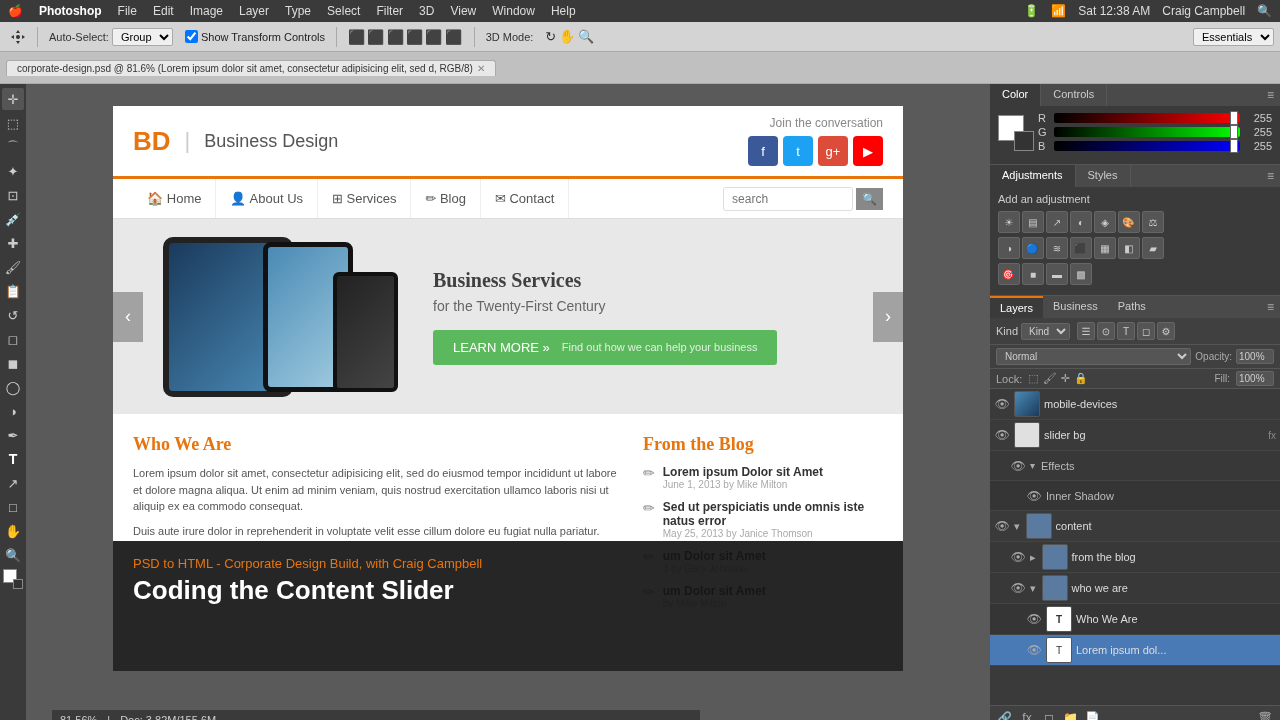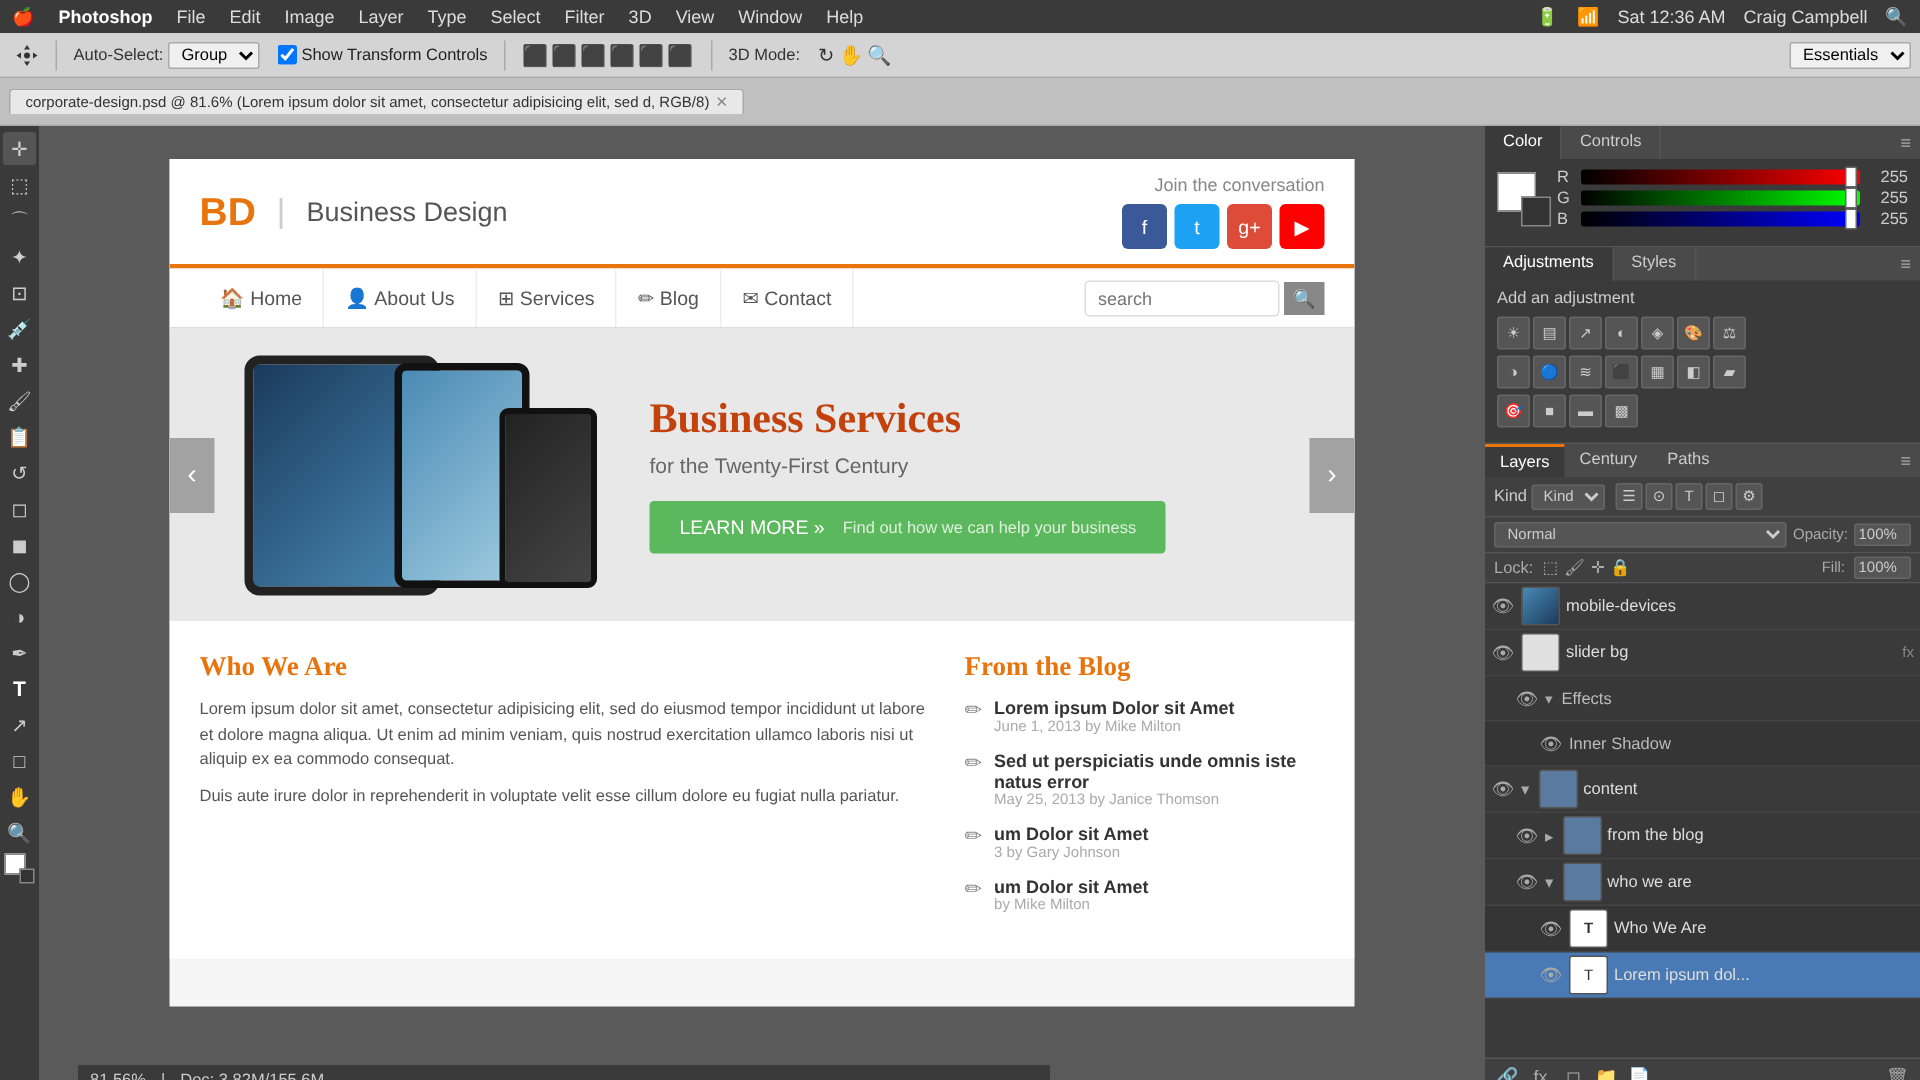--- a/index.html
+++ b/index.html
@@ -71,21 +71,21 @@
     .nav-search-btn { background: #888; color: #fff; border: none; padding: 4px 6px; cursor: pointer; font-size: 12px; }
 
     
     .site-slider { background: #e8e8e8; height: 195px; position: relative; overflow: hidden; display: flex; align-items: center; }
     .slider-content { flex: 1; display: flex; align-items: center; justify-content: space-between; }
     .slider-devices { width: 260px; height: 190px; position: relative; }
     .device-tablet { width: 130px; height: 160px; background: linear-gradient(135deg, #1a3a5c, #4a8ab5); border-radius: 10px; border: 6px solid #222; position: absolute; left: 20px; top: 15px; }
     .device-phone-big { width: 90px; height: 150px; background: linear-gradient(135deg, #4a8ab5, #a0cce0); border-radius: 8px; border: 5px solid #111; position: absolute; left: 120px; top: 20px; }
     .device-phone-sm { width: 65px; height: 120px; background: linear-gradient(135deg, #222, #444); border-radius: 6px; border: 4px solid #111; position: absolute; left: 190px; top: 50px; }
     .slider-text { flex: 1; padding: 20px 30px; }
-    .slider-title { font-size: 28px; font-weight: bold; color: #c2410c; font-family: Georgia, serif; margin-bottom: 6px; }
+    .slider-title { font-size: 20px; font-weight: bold; color: #404040; font-family: Georgia, serif; margin-bottom: 6px; }
     .slider-subtitle { font-size: 14px; color: #666; margin-bottom: 16px; }
     .slider-btn { background: #5cb85c; color: #fff; border: none; padding: 10px 20px; font-size: 13px; cursor: pointer; border-radius: 3px; display: flex; align-items: center; gap: 6px; }
     .slider-btn-sub { font-size: 11px; color: rgba(255,255,255,0.8); }
     .slider-arrow { width: 30px; height: 50px; background: rgba(0,0,0,0.3); color: #fff; display: flex; align-items: center; justify-content: center; cursor: pointer; font-size: 18px; }
 
     
     .site-content { display: flex; padding: 20px; gap: 20px; background: #fff; }
     .content-left { flex: 1; }
     .content-right { width: 240px; }
     .section-title { font-size: 18px; color: #e8740e; font-family: Georgia, serif; font-weight: bold; margin-bottom: 10px; }
@@ -187,21 +187,21 @@
   <span>Type</span>
   <span>Select</span>
   <span>Filter</span>
   <span>3D</span>
   <span>View</span>
   <span>Window</span>
   <span>Help</span>
   <div class="right">
     <span>🔋</span>
     <span>📶</span>
-    <span>Sat 12:36 AM</span>
+    <span>Sat 12:38 AM</span>
     <span>Craig Campbell</span>
     <span>🔍</span>
   </div>
 </div>
 
 <div class="toolbar">
   <div class="toolbar-item">
     <svg width="16" height="16" viewBox="0 0 16 16" fill="#333">
         <path d="M8 1l-2 3h4zM8 15l2-3h-4zM1 8l3 2v-4zM15 8l-3-2v4z"></path>
         <circle cx="8" cy="8" r="2" fill="#333"></circle>
@@ -373,20 +373,26 @@
             <div class="blog-item">
               <span class="blog-icon">✏</span>
               <div class="blog-info">
                 <div class="blog-title">um Dolor sit Amet</div>
                 <div class="blog-meta">by Mike Milton</div>
               </div>
             </div>
           </div>
         </div>
 
+        <div class="bottom-overlay">
+          <div class="overlay-subtitle">
+            <span>PSD to HTML - Corporate Design Build, with </span><span style="color:#e8740e;">Craig Campbell</span>
+          </div>
+          <div class="overlay-title">Coding the Content Slider</div>
+        </div>
       </div>
     </div>
 
     <div class="status-bar">
       <span>81.56%</span>
       <span>|</span>
       <span>Doc: 3.82M/155.6M</span>
     </div>
   </div>
 
@@ -462,21 +468,21 @@
           <div class="adj-icon">■</div>
           <div class="adj-icon">▬</div>
           <div class="adj-icon">▩</div>
         </div>
       </div>
     </div>
 
     <div class="layers-panel">
       <div class="layers-tabs">
         <div class="layers-tab active">Layers</div>
-        <div class="layers-tab">Century</div>
+        <div class="layers-tab">Business</div>
         <div class="layers-tab">Paths</div>
         <div style="margin-left:auto;padding:4px 6px;color:#aaa;cursor:pointer;">≡</div>
       </div>
 
       <div class="layers-toolbar">
         <span style="font-size:11px;color:#ccc;">Kind</span>
         <select class="layers-select">
           <option>Kind</option>
         </select>
         <div style="margin-left:4px;display:flex;gap:2px;">

